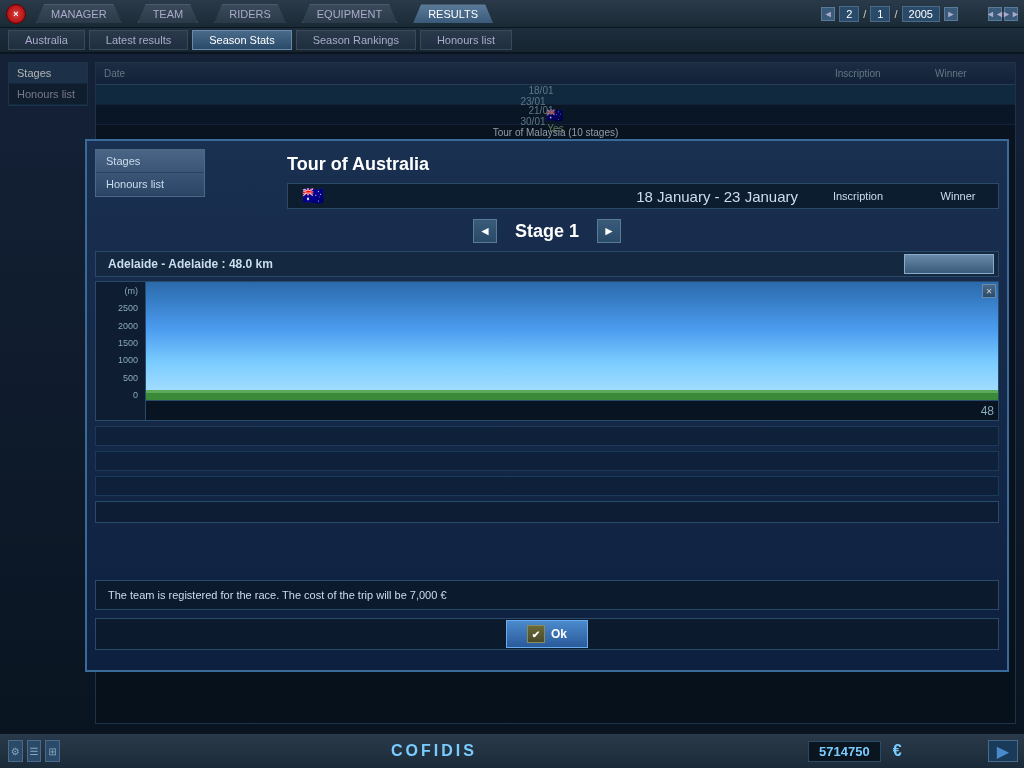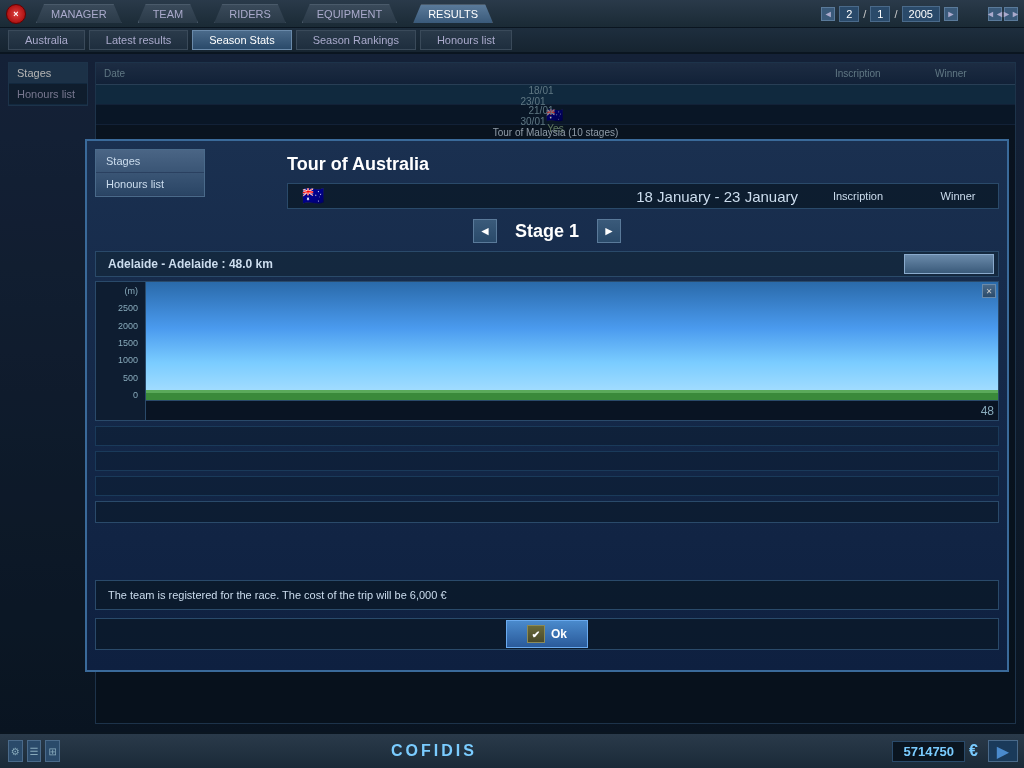--- a/index.html
+++ b/index.html
@@ -555,22 +555,22 @@
       text-align: center;
       font-size: 16px;
       font-weight: bold;
       color: #7accff;
       letter-spacing: 3px;
     }
     .bottom-budget {
       width: 180px;
       display: flex;
       align-items: center;
-      justify-content: flex-end;
-      gap: 4px;
+      justify-content: flex-start;
+      gap: 12px;
       padding-right: 10px;
     }
     .budget-box {
       background: #0a1520;
       border: 1px solid #2a4a6a;
       padding: 2px 10px;
       color: #7accff;
       font-size: 13px;
       font-weight: bold;
     }
@@ -739,21 +739,21 @@
         <div class="close-chart-btn">✕</div>
       </div>
     </div>
 
     <div style="position:absolute; top:285px; left:8px; right:8px; height:20px; background:rgba(10,25,40,0.4); border:1px solid #1a3a5a;"></div>
     <div style="position:absolute; top:310px; left:8px; right:8px; height:20px; background:rgba(10,25,40,0.4); border:1px solid #1a3a5a;"></div>
     <div style="position:absolute; top:335px; left:8px; right:8px; height:20px; background:rgba(10,25,40,0.4); border:1px solid #1a3a5a;"></div>
 
     <div style="position:absolute; top:360px; left:8px; right:8px; height:22px; background:rgba(10,25,40,0.6); border:1px solid #2a4a6a;"></div>
 
-    <div class="status-text">The team is registered for the race. The cost of the trip will be 6,000 €</div>
+    <div class="status-text">The team is registered for the race. The cost of the trip will be 7,000 €</div>
 
     <div class="ok-area">
       <div class="ok-btn">
         <div class="ok-icon">✔</div>
         <span>Ok</span>
       </div>
     </div>
 
   </div>
 </div>

